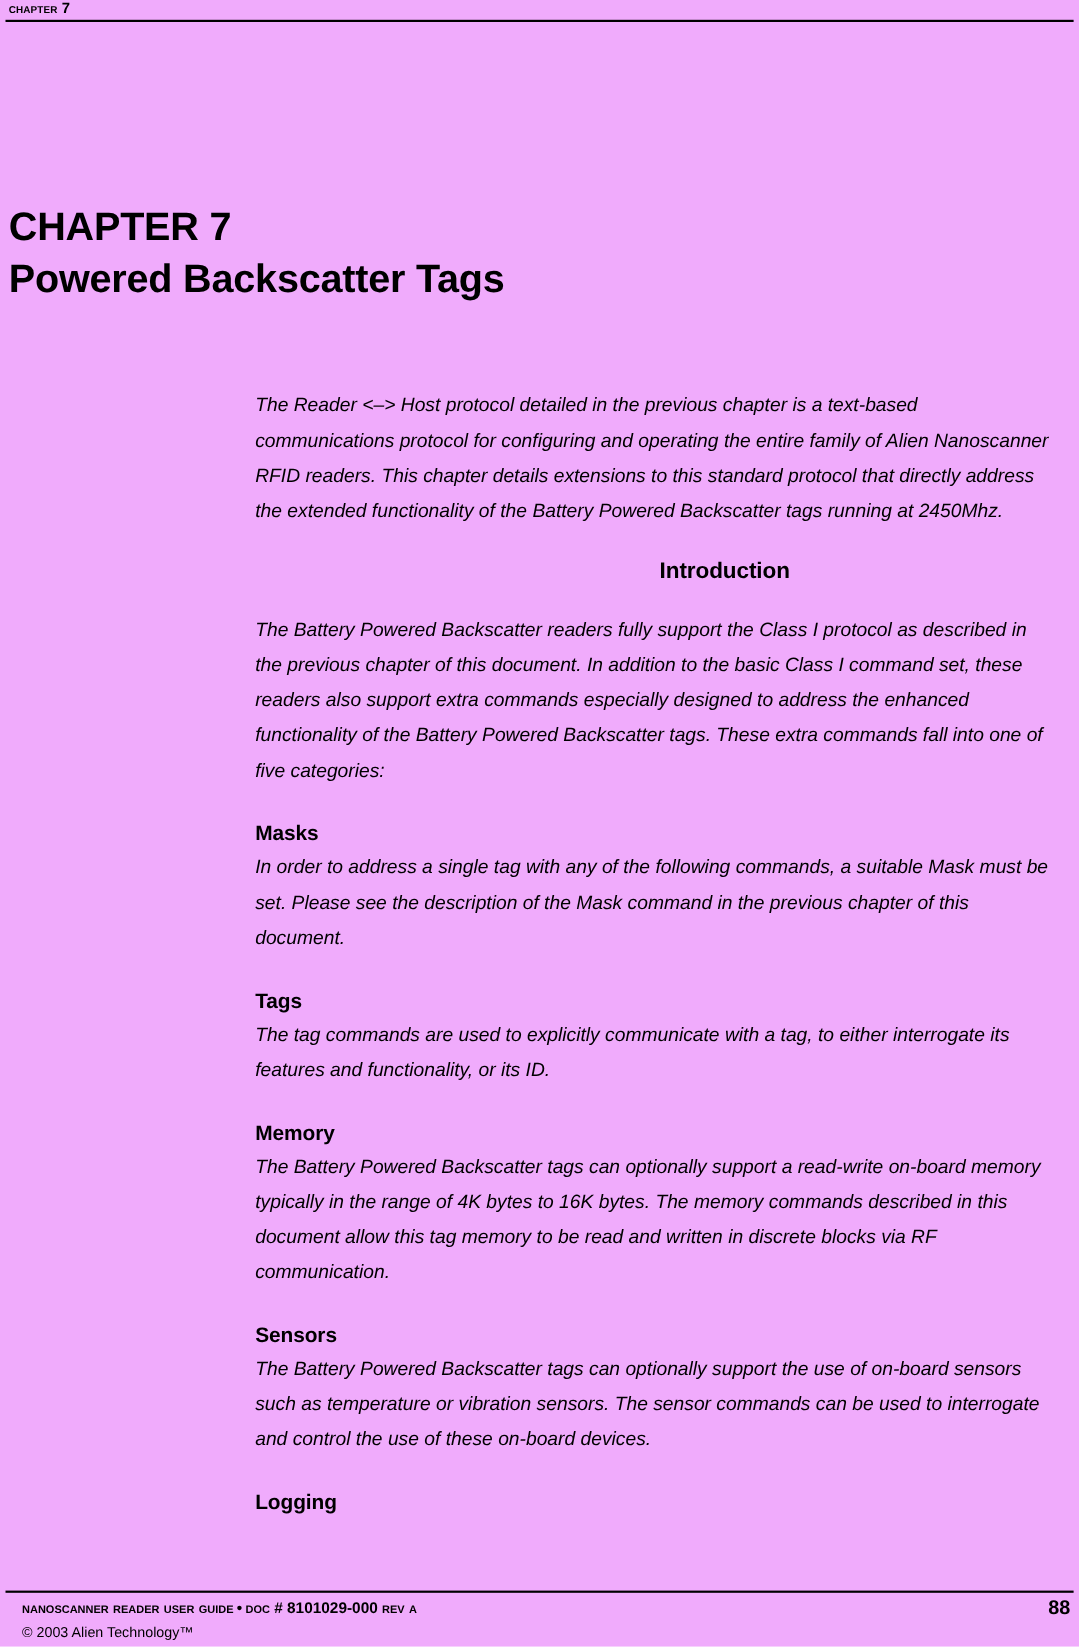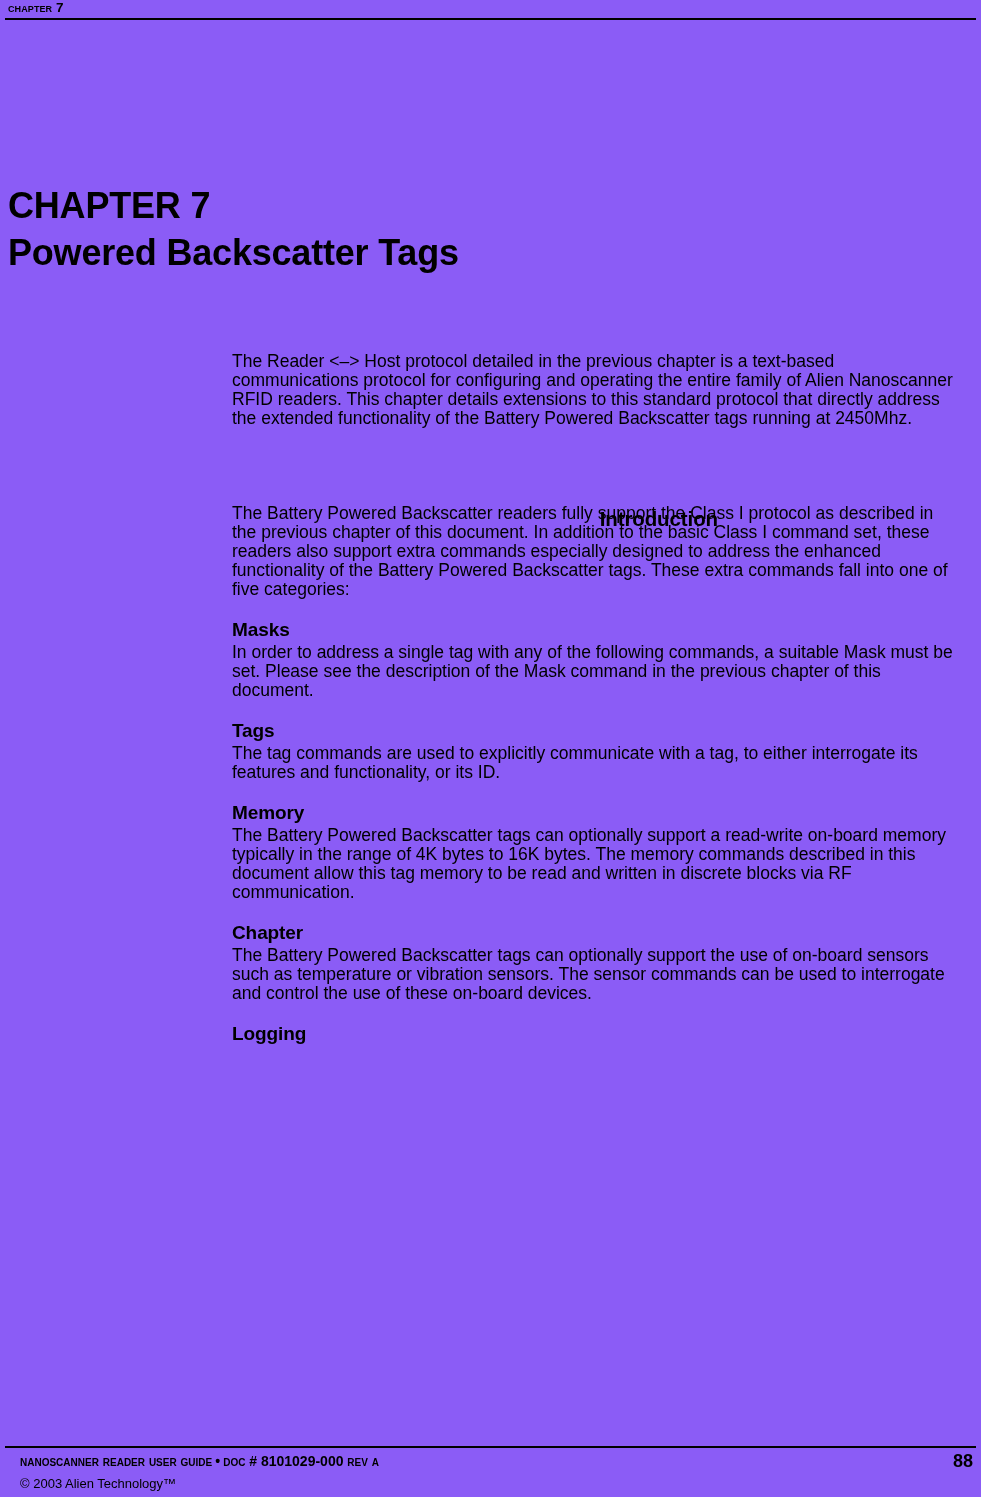--- a/index.html
+++ b/index.html
@@ -10,21 +10,21 @@
   body {
     font-family: "Liberation Sans", sans-serif;
     color: #000000;
     -webkit-font-smoothing: antialiased;
   }
   .page {
     position: relative;
     width: 981px;
     height: 1497px;
     margin: 0 auto;
-    background: #8b5cf6;
+    background: #f0abfc;
     overflow: hidden;
     box-sizing: border-box;
   }
 
   
   .page-header {
     position: absolute;
     left: 8px;
     right: 8px;
     top: 0px;
@@ -79,38 +79,39 @@
   .body-col {
     position: absolute;
     left: 232px;
     top: 352px;
     width: 740px;
   }
   p.para {
     margin: 0 16px 0 0;
     font-family: "Liberation Sans", sans-serif;
     font-size: 17.5px;
-    line-height: 19px;
+    line-height: 32px;
     color: #000000;
     text-align: left;
+    font-style: italic;
   }
   .spacer-18 { height: 18px; }
 
   h2.section-head {
     margin: 0;
     font-family: "Liberation Sans", sans-serif;
     font-weight: bold;
     font-size: 20.5px;
     line-height: 27px;
     color: #000000;
     letter-spacing: -0.1px;
     text-align: right;
   }
   h3.sub-head {
-    margin: 0 0 1px 0;
+    margin: 12px 0 1px 0;
     font-family: "Liberation Sans", sans-serif;
     font-weight: bold;
     font-size: 19px;
     line-height: 25px;
     color: #000000;
     letter-spacing: -0.1px;
   }
 
   
   .intro-head-wrap {
@@ -207,21 +208,21 @@
     <h3 class="sub-head">Tags</h3>
     <p class="para">The tag commands are used to explicitly communicate with a tag, to either interrogate its features and functionality, or its ID.</p>
 
     <div class="spacer-18"></div>
 
     <h3 class="sub-head">Memory</h3>
     <p class="para">The Battery Powered Backscatter tags can optionally support a read-write on-board memory typically in the range of 4K bytes to 16K bytes. The memory commands described in this document allow this tag memory to be read and written in discrete blocks via RF communication.</p>
 
     <div class="spacer-18"></div>
 
-    <h3 class="sub-head">Chapter</h3>
+    <h3 class="sub-head">Sensors</h3>
     <p class="para">The Battery Powered Backscatter tags can optionally support the use of on-board sensors such as temperature or vibration sensors. The sensor commands can be used to interrogate and control the use of these on-board devices.</p>
 
     <div class="spacer-18"></div>
 
     <h3 class="sub-head">Logging</h3>
 
   </div>
 
   <div class="footer-rule"></div>
   <div class="page-footer">

